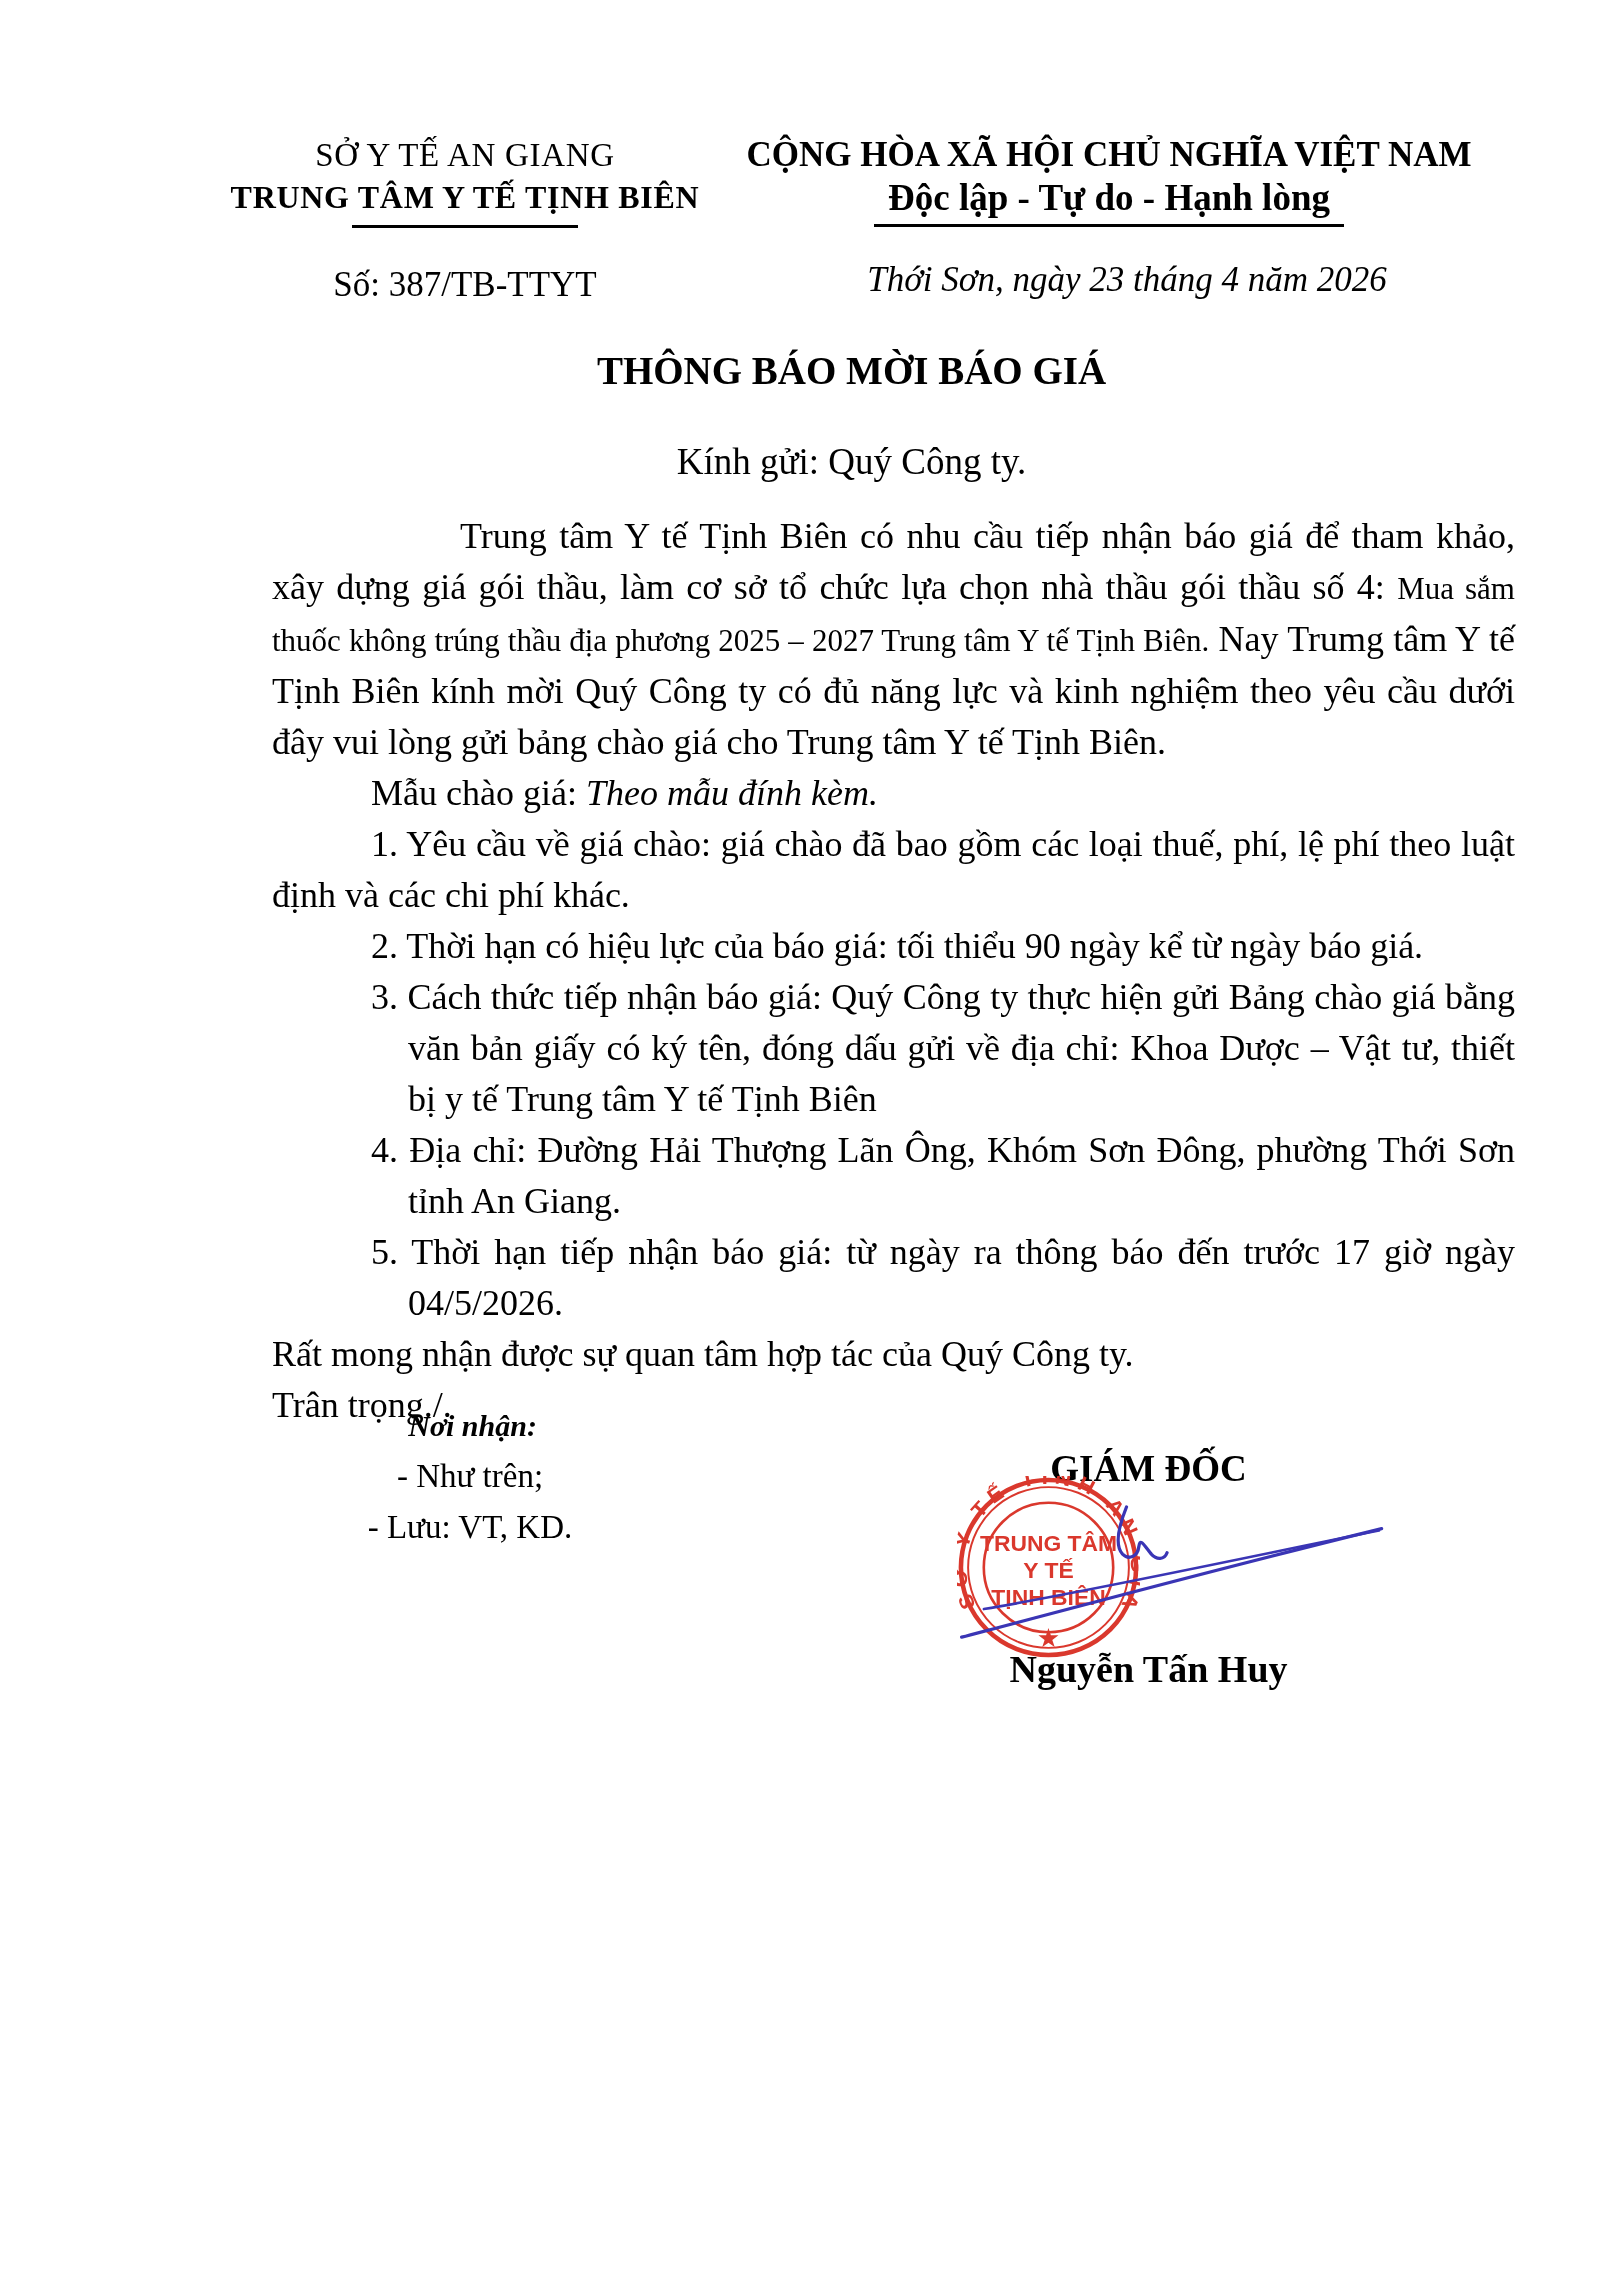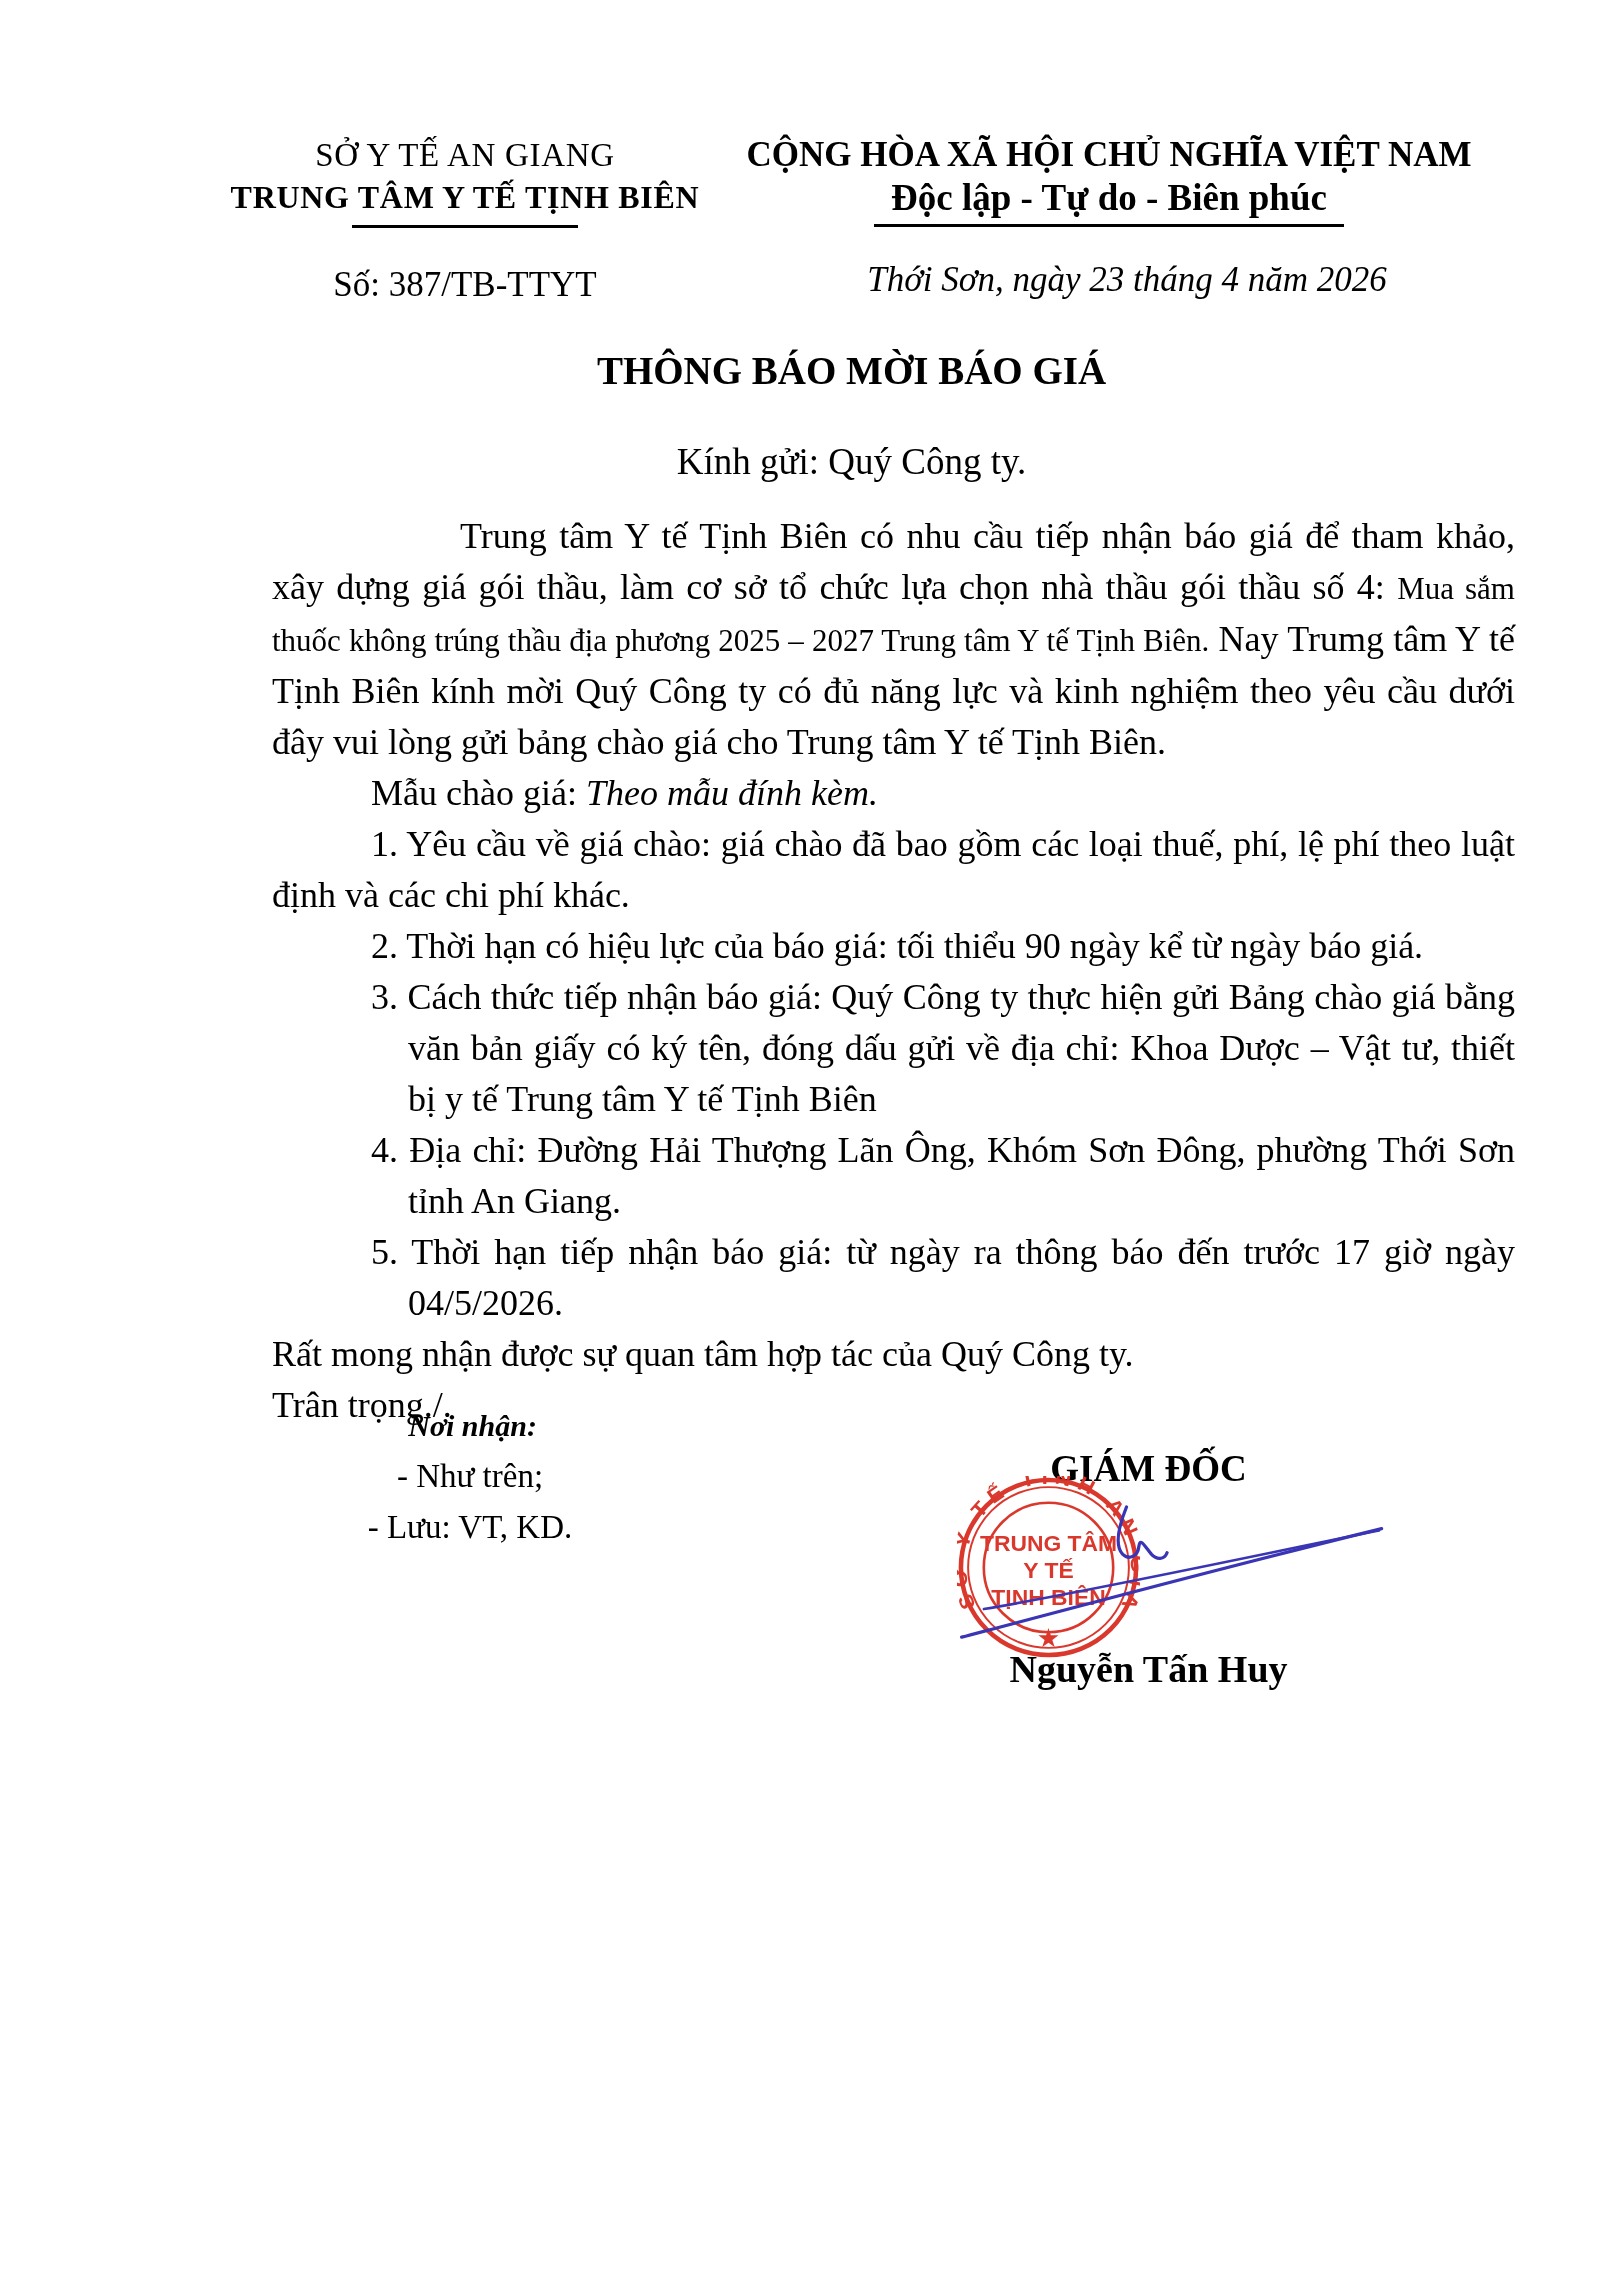--- a/index.html
+++ b/index.html
@@ -105,21 +105,21 @@
 <div class="page">
 
   <div class="header-left">
     <div class="org-parent">SỞ Y TẾ AN GIANG</div>
     <div class="org-name">TRUNG TÂM Y TẾ TỊNH BIÊN</div>
     <div class="underline-bar"></div>
   </div>
 
   <div class="header-right">
     <div class="national-motto1">CỘNG HÒA XÃ HỘI CHỦ NGHĨA VIỆT NAM</div>
-    <div class="national-motto2">Độc lập - Tự do - Biên phúc</div>
+    <div class="national-motto2">Độc lập - Tự do - Hạnh lòng</div>
     <div class="underline-bar"></div>
   </div>
 
   <div class="doc-number">Số: 387/TB-TTYT</div>
   <div class="doc-dateline">Thới Sơn, ngày 23 tháng 4 năm 2026</div>
 
   <div class="doc-title">THÔNG BÁO MỜI BÁO GIÁ</div>
   <div class="doc-salutation">Kính gửi: Quý Công ty.</div>
 
   <div class="doc-body">

